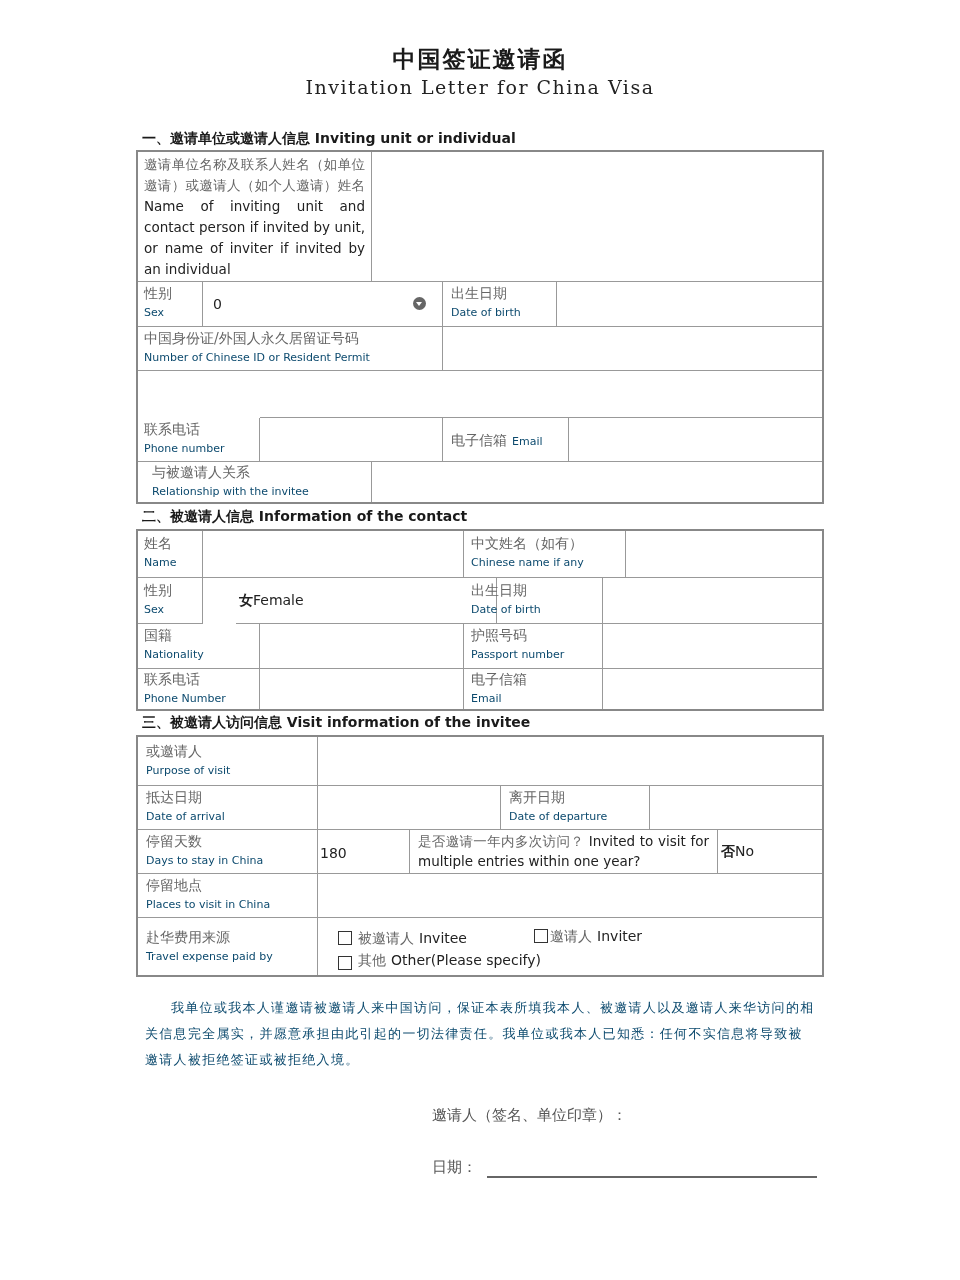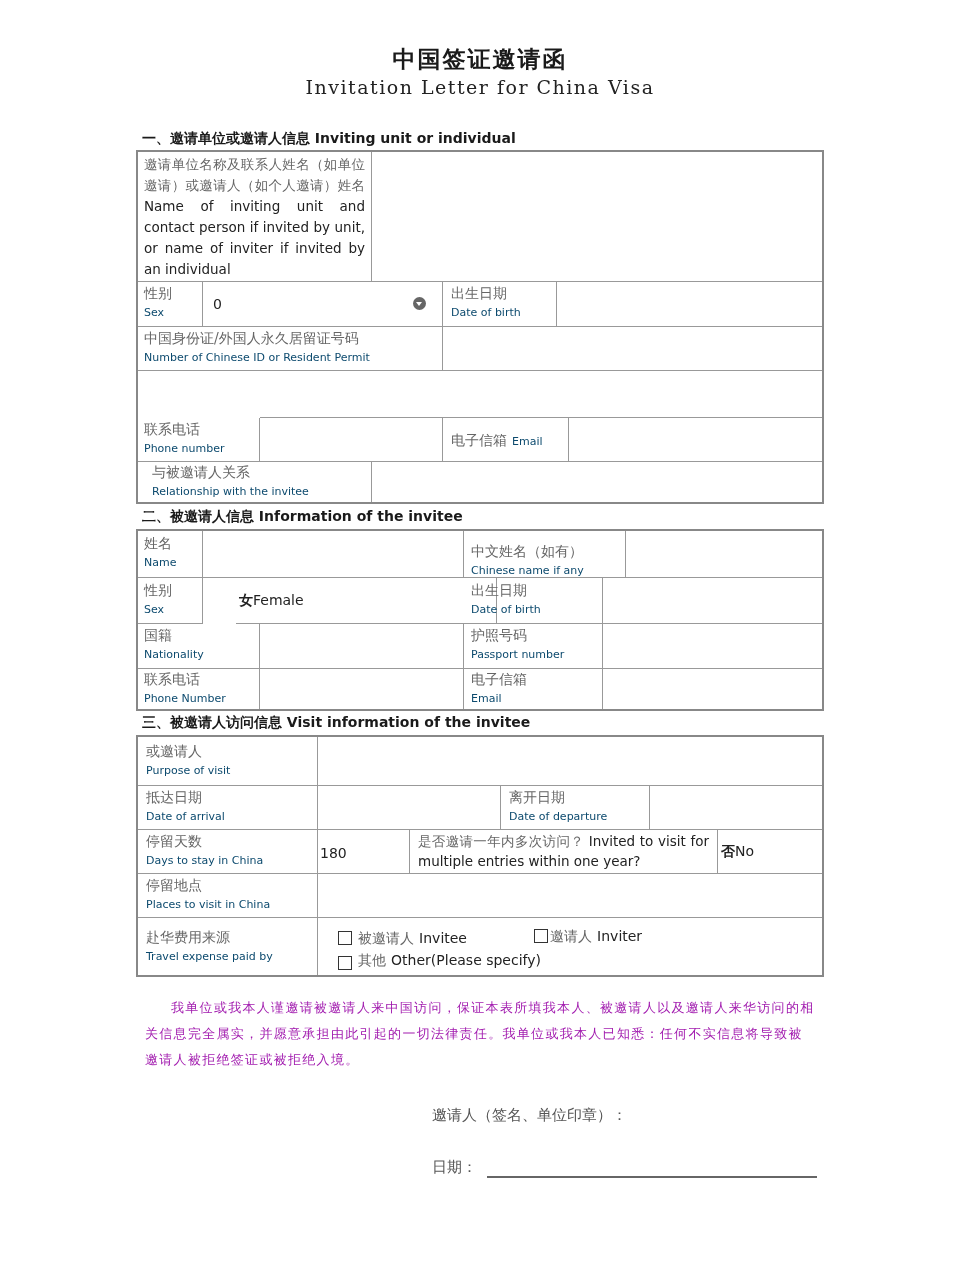--- a/index.html
+++ b/index.html
@@ -15,21 +15,21 @@
   .cell { position:absolute; box-sizing:border-box; border-right:1.5px solid #999; border-bottom:1.5px solid #999; padding:3px 6px; }
   .cell.last-col { border-right:none; }
   .cell.last-row { border-bottom:none; }
   .lbl-cn { font-family:"DejaVu Serif", serif; font-size:14px; color:#666; line-height:20px; display:block; }
   .lbl-en { font-size:11px; color:#0c4a6e; line-height:20px; display:block; }
   .multi { font-size:13.5px; line-height:21px; text-align:justify; }
   .multi .cnp { font-family:"DejaVu Serif", serif; color:#666; }
   .val { font-size:14px; color:#222; }
   .inline-lbl { font-size:14px; }
   .cb { display:inline-block; width:12px; height:12px; border:1.5px solid #333; vertical-align:-2px; margin-right:6px; background:#fff; }
-  .para { left:145px; width:672px; font-family:"DejaVu Serif", serif; font-size:13px; color:#a21caf; line-height:26px; text-indent:2em; letter-spacing:1.3px; }
+  .para { left:145px; width:672px; font-family:"DejaVu Serif", serif; font-size:13px; color:#0c4a6e; line-height:26px; text-indent:2em; letter-spacing:1.3px; }
   .sig { font-family:"DejaVu Serif", serif; font-size:15px; color:#555; }
   .line { border-bottom:2px solid #666; }
   .dd-icon { width:13px; height:13px; border-radius:50%; background:#666; position:absolute; }
   .dd-icon::after { content:""; position:absolute; left:3px; top:4.5px; border-left:3.5px solid transparent; border-right:3.5px solid transparent; border-top:4px solid #fff; }
 </style>
 </head>
 <body>
 
 <div class="abs title-cn">中国签证邀请函</div>
 <div class="abs title-en">Invitation Letter for China Visa</div>
@@ -89,32 +89,32 @@
 
   <div class="cell last-row" style="left:8px; top:310px; width:226px; height:40px; padding:0 6px;">
     <span class="lbl-cn">与被邀请人关系</span>
       <span class="lbl-en">Relationship with the invitee</span>
   </div>
   <div class="cell last-col last-row" style="left:226px; top:310px; width:458px; height:40px;">
     <span class="val"></span>
   </div>
 </div>
 
-<div class="abs sec" style="top:508px;">二、被邀请人信息 Information of the invitee</div>
+<div class="abs sec" style="top:508px;">二、被邀请人信息 Information of the contact</div>
 
 <div class="abs tbl" style="left:136px; top:529px; width:688px; height:182px;">
 
   <div class="cell" style="left:0; top:0; width:65px; height:47px; padding:2px 6px;">
     <span class="lbl-cn">姓名</span>
       <span class="lbl-en">Name</span>
   </div>
   <div class="cell" style="left:65px; top:0; width:261px; height:47px;">
     <span class="val"></span>
   </div>
-  <div class="cell" style="left:326px; top:0; width:162px; height:47px; padding:10px 7px;">
+  <div class="cell" style="left:326px; top:0; width:162px; height:47px; padding:2px 7px;">
     <span class="lbl-cn">中文姓名（如有）</span>
       <span class="lbl-en">Chinese name if any</span>
   </div>
   <div class="cell last-col" style="left:488px; top:0; width:196px; height:47px;">
     <span class="val"></span>
   </div>
 
   <div class="cell" style="left:0; top:47px; width:65px; height:46px; padding:2px 6px;">
     <span class="lbl-cn">性别</span>
       <span class="lbl-en">Sex</span>

